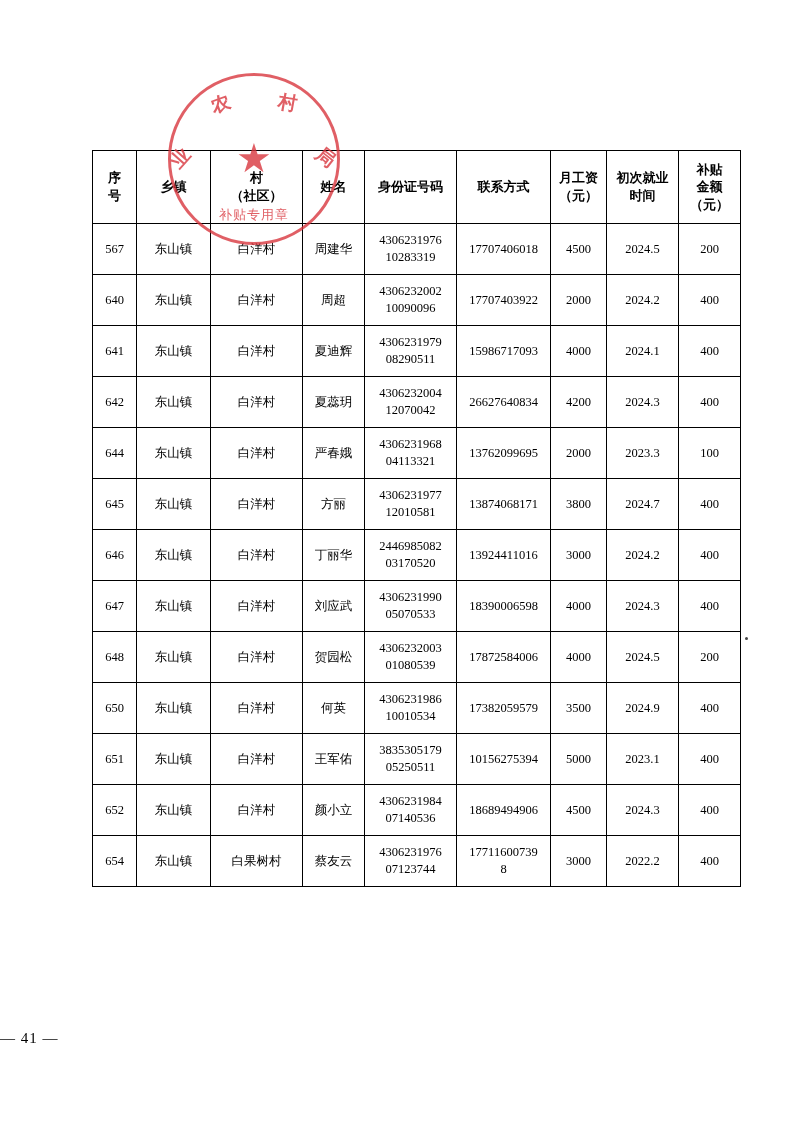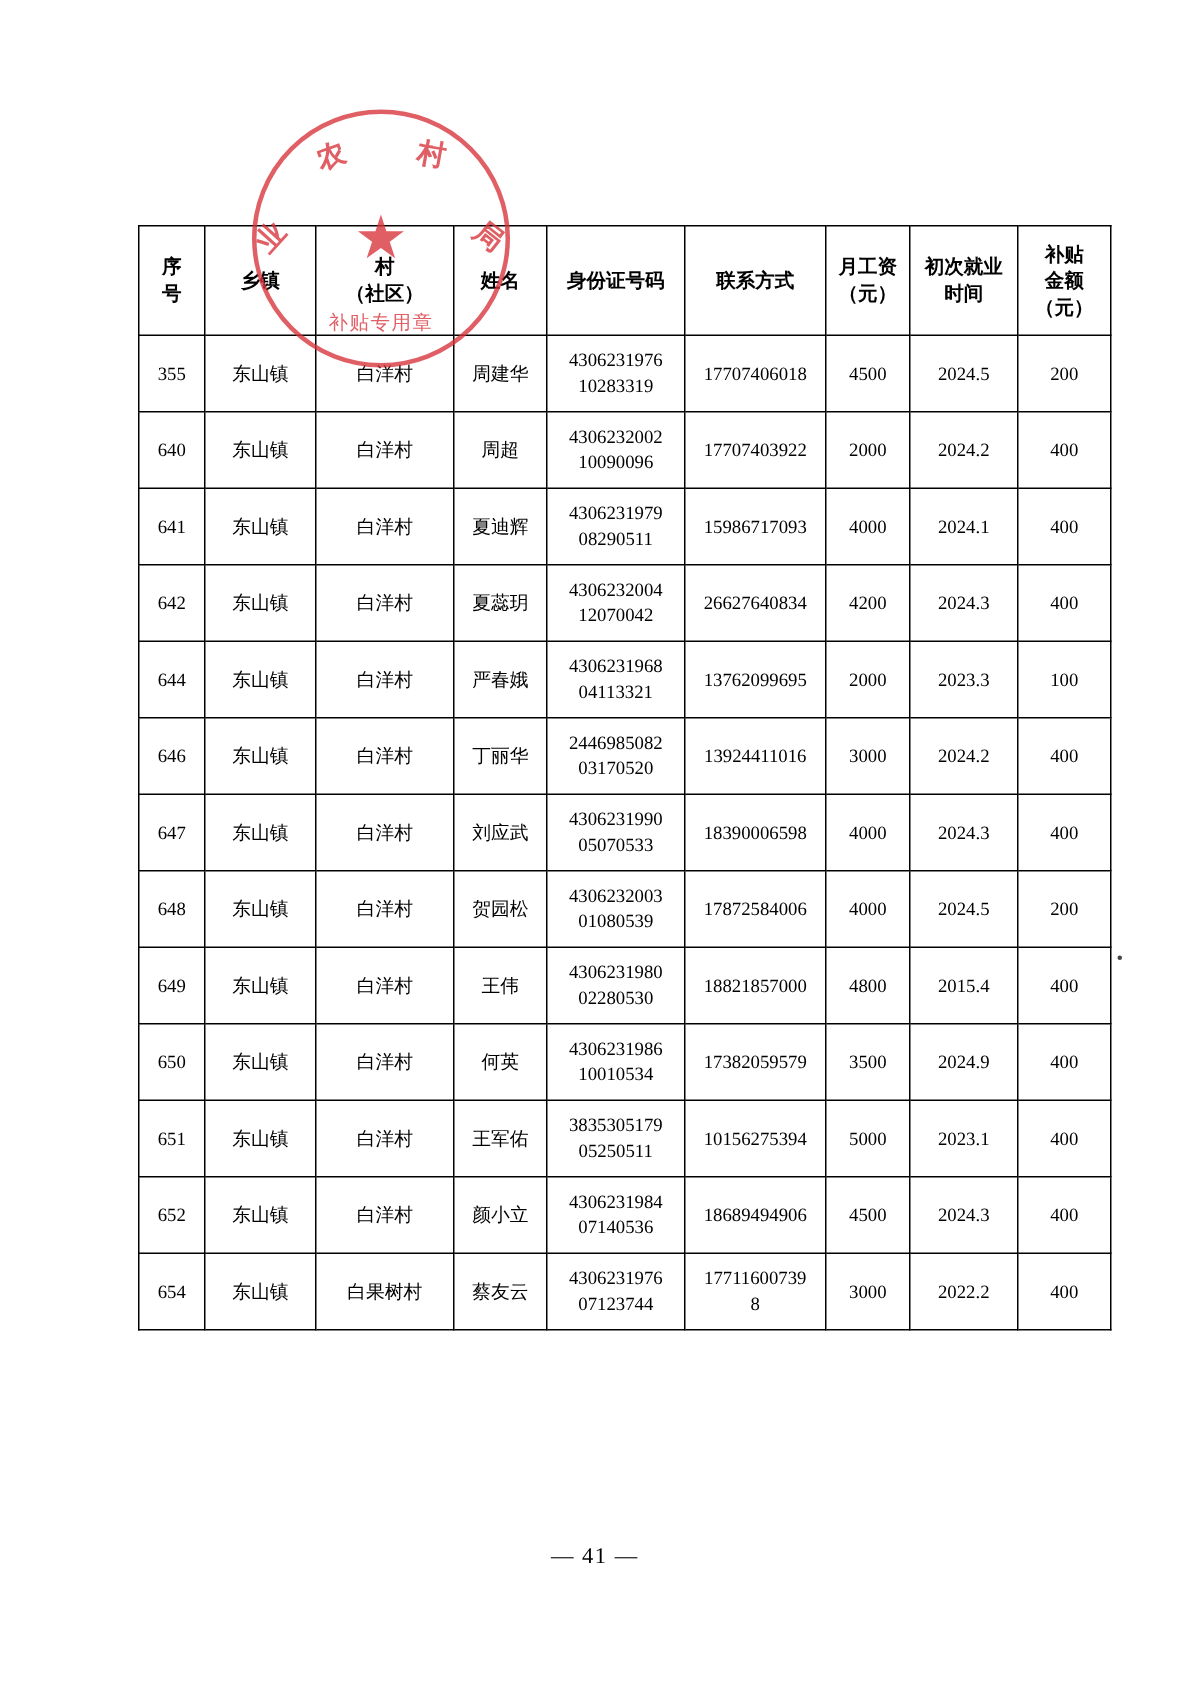--- a/index.html
+++ b/index.html
@@ -134,21 +134,20 @@
     line-height: 1.3;
     margin-left: 40px;
   }
   .two-line { display: block; }
 
   .pagenum {
     position: absolute;
     left: 0;
     right: 0;
     top: 1030px;
-    text-align: center;
     font-size: 15px;
     letter-spacing: 1px;
     color: #000;
   }
   .dot-mark {
     position: absolute;
     left: 745px;
     top: 637px;
     width: 3px;
     height: 3px;
@@ -212,21 +211,21 @@
           <th>
             <span class="two-line">补贴</span>
             <span class="two-line">金额</span>
             <span class="two-line">（元）</span>
           </th>
         </tr>
       </thead>
       <tbody>
 
         <tr>
-          <td>355</td>
+          <td>567</td>
           <td>东山镇</td>
           <td>白洋村</td>
           <td>周建华</td>
           <td class="idcell">
             <span class="two-line">4306231976</span>
             <span class="two-line">10283319</span>
           </td>
           <td class="phonecell">17707406018</td>
           <td>4500</td>
           <td>2024.5</td>
@@ -287,20 +286,34 @@
           <td class="idcell">
             <span class="two-line">4306231968</span>
             <span class="two-line">04113321</span>
           </td>
           <td class="phonecell">13762099695</td>
           <td>2000</td>
           <td>2023.3</td>
           <td>100</td>
         </tr>
 
+        <tr>
+          <td>645</td>
+          <td>东山镇</td>
+          <td>白洋村</td>
+          <td>方丽</td>
+          <td class="idcell">
+            <span class="two-line">4306231977</span>
+            <span class="two-line">12010581</span>
+          </td>
+          <td class="phonecell">13874068171</td>
+          <td>3800</td>
+          <td>2024.7</td>
+          <td>400</td>
+        </tr>
 
         <tr>
           <td>646</td>
           <td>东山镇</td>
           <td>白洋村</td>
           <td>丁丽华</td>
           <td class="idcell">
             <span class="two-line">2446985082</span>
             <span class="two-line">03170520</span>
           </td>
@@ -333,34 +346,20 @@
           <td class="idcell">
             <span class="two-line">4306232003</span>
             <span class="two-line">01080539</span>
           </td>
           <td class="phonecell">17872584006</td>
           <td>4000</td>
           <td>2024.5</td>
           <td>200</td>
         </tr>
 
-        <tr>
-          <td>649</td>
-          <td>东山镇</td>
-          <td>白洋村</td>
-          <td>王伟</td>
-          <td class="idcell">
-            <span class="two-line">4306231980</span>
-            <span class="two-line">02280530</span>
-          </td>
-          <td class="phonecell">18821857000</td>
-          <td>4800</td>
-          <td>2015.4</td>
-          <td>400</td>
-        </tr>
 
         <tr>
           <td>650</td>
           <td>东山镇</td>
           <td>白洋村</td>
           <td>何英</td>
           <td class="idcell">
             <span class="two-line">4306231986</span>
             <span class="two-line">10010534</span>
           </td>

